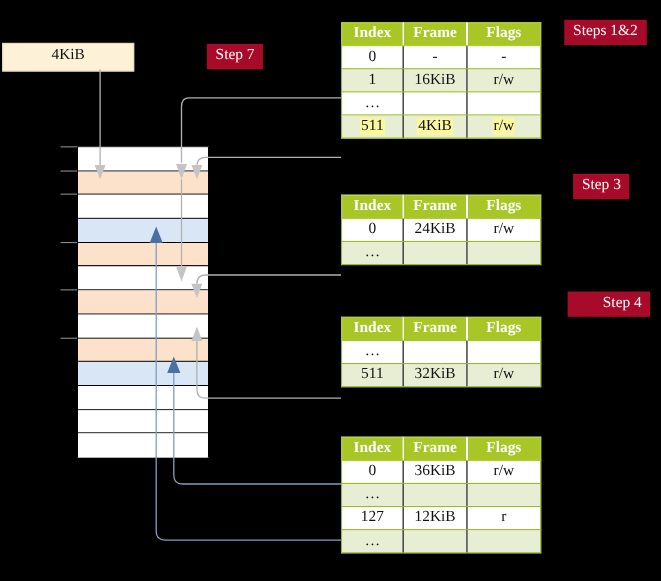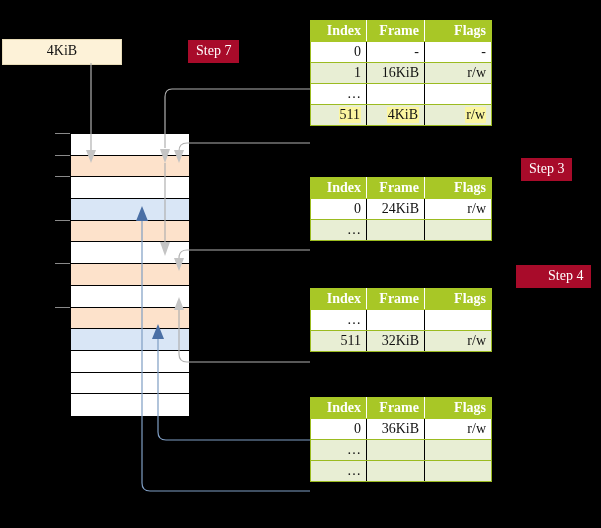--- a/index.html
+++ b/index.html
@@ -48,21 +48,21 @@
     background: #ffffff;
     table-layout: fixed;
     box-shadow: 1px 1px 0 rgba(0,0,0,0.35);
   }
   .ptable th, .ptable td {
     border: 1px solid #9bbb20;
     font-size: 14px;
     padding: 2px 5px;
     height: 20px;
     box-sizing: border-box;
-    text-align: right;
+    text-align: center;
     color: #111111;
     overflow: hidden;
     white-space: nowrap;
   }
   .ptable th {
     background: #a8c726;
     color: #ffffff;
     font-weight: bold;
     border-color: #a8c726;
     border-right: 1px solid #ffffff;
@@ -126,20 +126,21 @@
   .head-blue { fill: #4a6fa5; }
 </style>
 </head>
 <body>
 
 <div id="stage">
 
   <div class="va-box" style="left:2px; top:39px; width:118px; height:24px;">4KiB</div>
 
   <div class="step-badge" style="left:188px; top:40px;">Step 7</div>
+  <div class="step-badge" style="left:513px; top:18px;">Steps 1&amp;2</div>
   <div class="step-badge" style="left:521px; top:158px;">Step 3</div>
   <div class="step-badge" style="left:516px; top:265px;padding-left:32px;">Step 4</div>
 
   <div id="mem-column">
       <div class="mem-cell" style="top: 0px; height: 21.7px;"></div>
       <div class="mem-cell orange" style="top: 21.7px; height: 21.7px;"></div>
       <div class="mem-cell" style="top: 43.4px; height: 21.7px;"></div>
       <div class="mem-cell blue" style="top: 65.1px; height: 21.7px;"></div>
       <div class="mem-cell orange" style="top: 86.8px; height: 21.7px;"></div>
       <div class="mem-cell" style="top: 108.5px; height: 21.7px;"></div>
@@ -240,20 +241,25 @@
         <tr>
           <td class="col-index">0</td>
           <td class="col-frame">36KiB</td>
           <td class="col-flags">r/w</td>
         </tr>
         <tr class="alt">
           <td class="col-index">…</td>
           <td class="col-frame"></td>
           <td class="col-flags"></td>
         </tr>
+        <tr>
+          <td class="col-index">127</td>
+          <td class="col-frame">12KiB</td>
+          <td class="col-flags">r</td>
+        </tr>
         <tr class="alt">
           <td class="col-index">…</td>
           <td class="col-frame"></td>
           <td class="col-flags"></td>
         </tr>
       </tbody>
   </table>
 
   <svg id="wires" viewBox="0 0 601 528">
 

